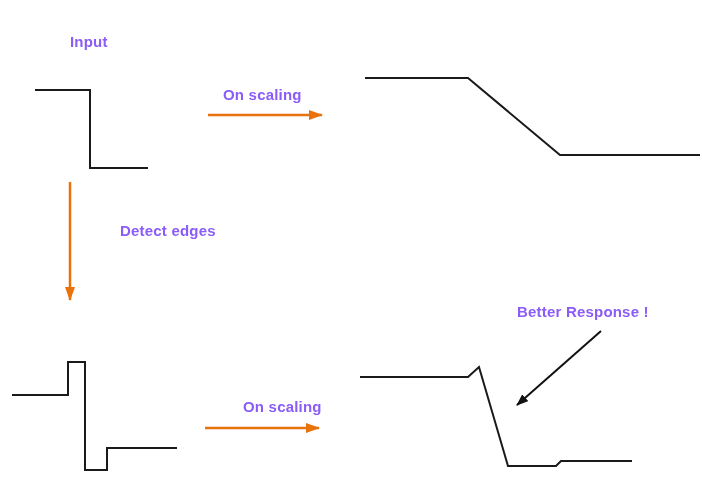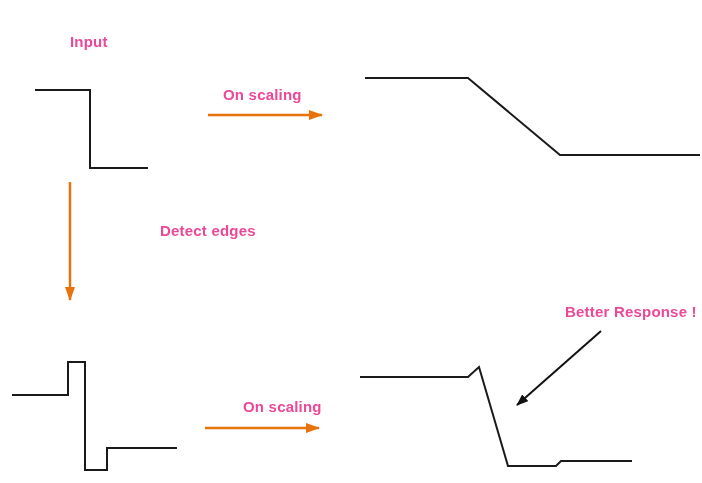--- a/index.html
+++ b/index.html
@@ -17,32 +17,32 @@
   }
   .diagram-svg {
     position: absolute;
     left: 0;
     top: 0;
     width: 702px;
     height: 483px;
   }
   .label {
     position: absolute;
-    color: #ec4899;
+    color: #8b5cf6;
     font-size: 15px;
     font-weight: 700;
     white-space: nowrap;
     letter-spacing: 0.2px;
   }
   .label-input          { left: 70px;  top: 33px;  }
   .label-scaled-output  { left: 543px; top: 33px;  }
   .label-on-scaling-top { left: 223px; top: 86px;  }
-  .label-detect-edges   { left: 120px; top: 222px; margin-left: 40px; }
+  .label-detect-edges   { left: 120px; top: 222px; }
   .label-on-scaling-bot { left: 243px; top: 398px; }
-  .label-better-resp    { left: 517px; top: 303px; margin-left: 48px; }
+  .label-better-resp    { left: 517px; top: 303px; }
 </style>
 </head>
 <body>
 
 <div class="canvas">
 
   <svg class="diagram-svg" viewBox="0 0 702 483" xmlns="http://www.w3.org/2000/svg">
     <defs>
       <marker id="arrowOrange" markerUnits="userSpaceOnUse" markerWidth="18" markerHeight="14" refX="13" refY="5" orient="auto">
         <path d="M0,0 L14,5 L0,10 Z" fill="#e8720c"></path>

